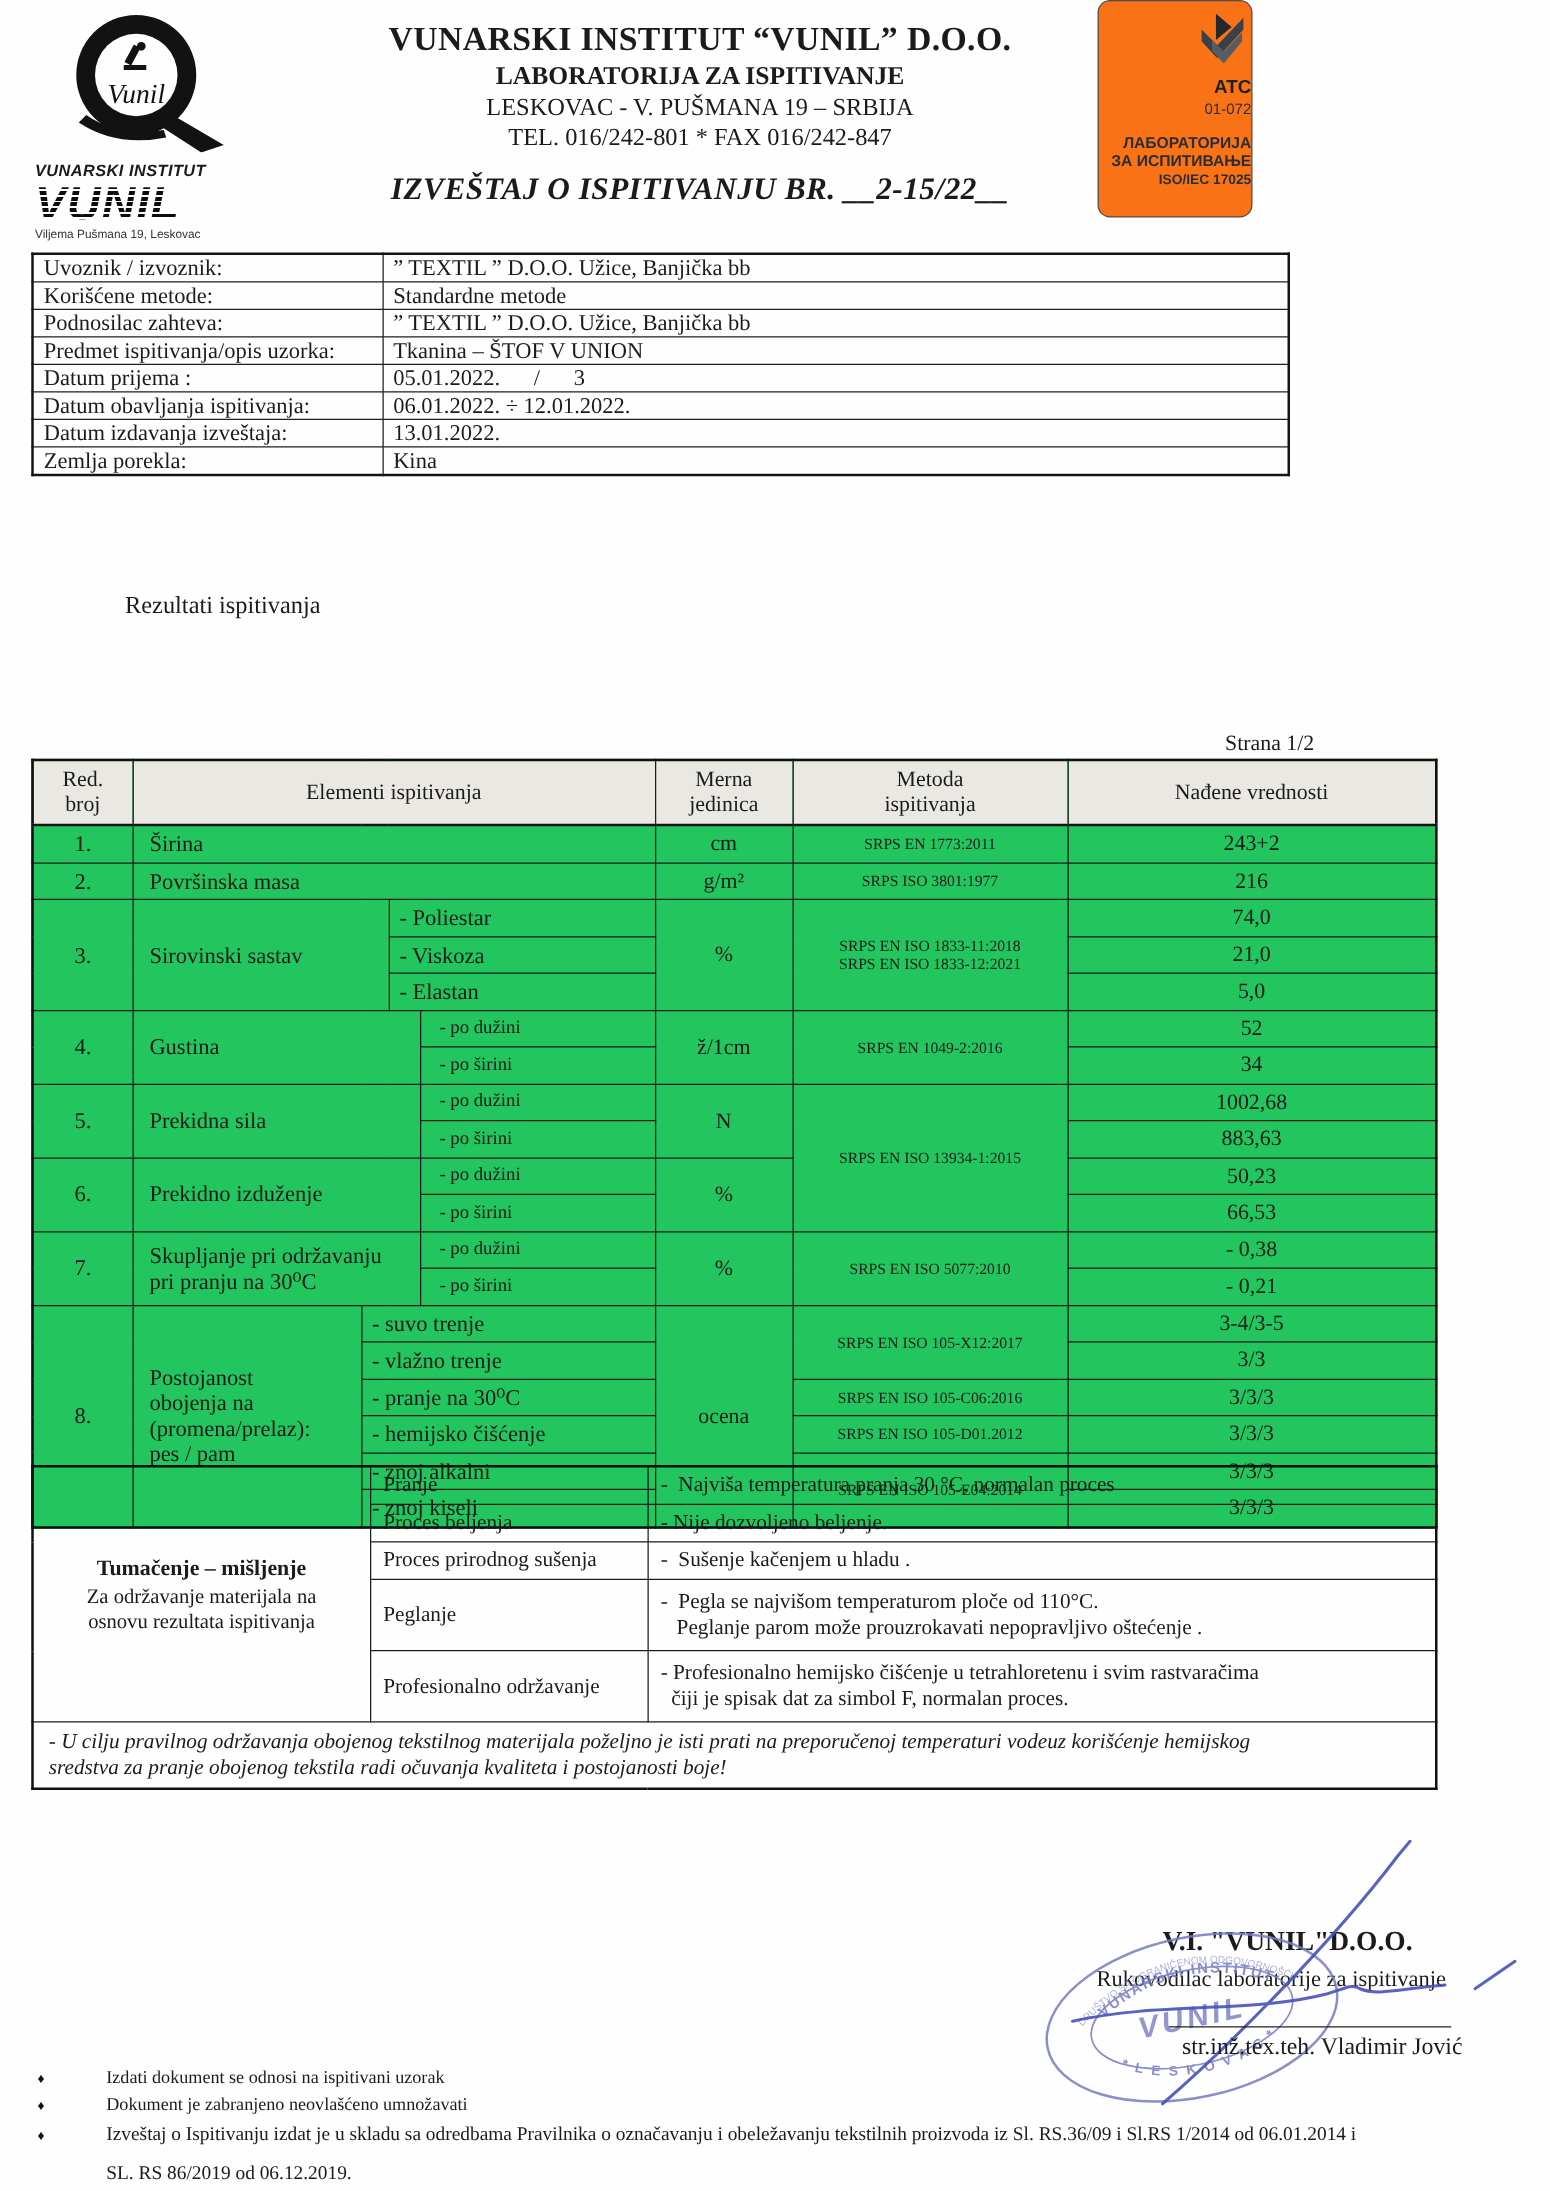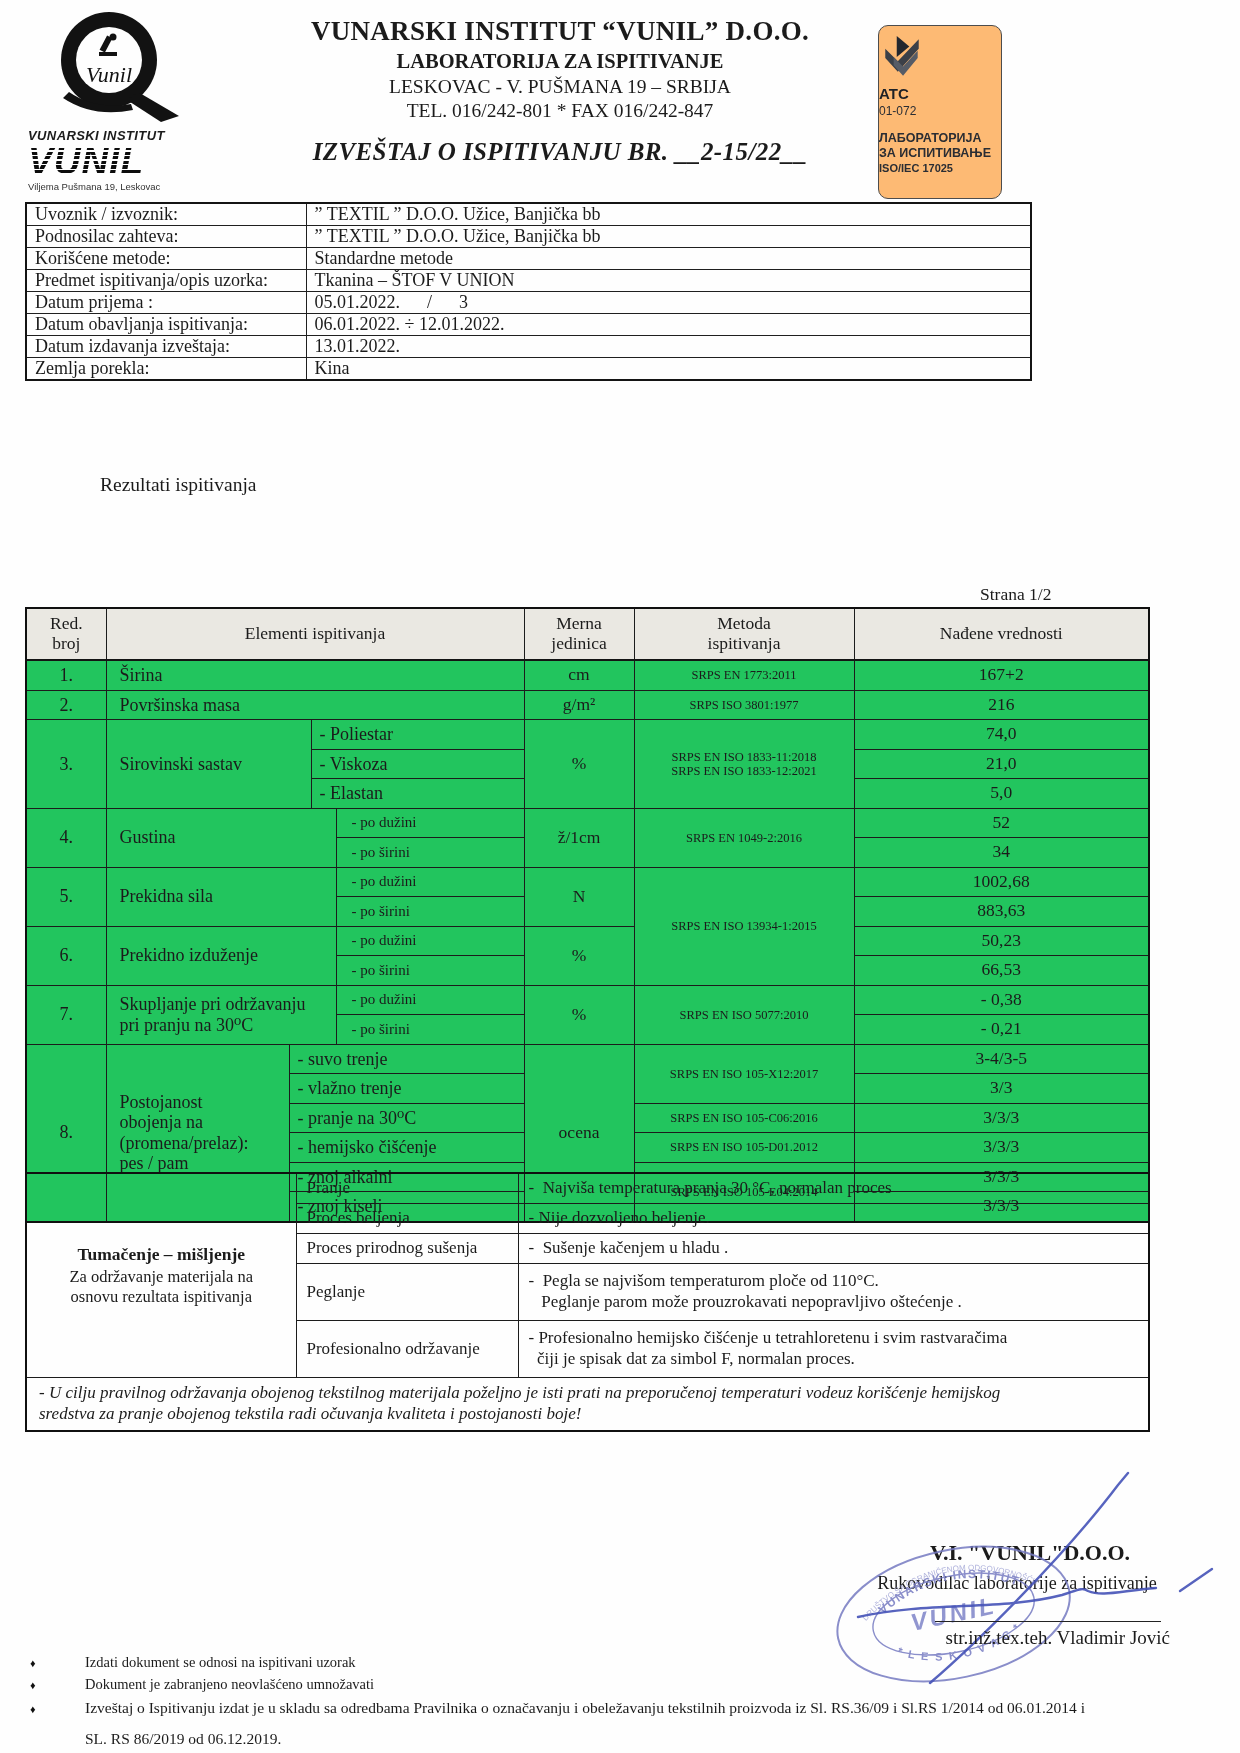--- a/index.html
+++ b/index.html
@@ -22,22 +22,22 @@
   }
   .logo-addr{font-family:"Liberation Sans","DejaVu Sans",sans-serif;font-size:9.5px;color:#333;
     text-align:left;margin-top:1px;}
   .hdr-center{left:250px;top:16px;width:620px;text-align:center;}
   .org{font-weight:bold;font-size:27px;letter-spacing:.3px;}
   .lab{font-weight:bold;font-size:20.5px;margin-top:3px;}
   .haddr{font-size:19.5px;margin-top:3px;}
   .htel{font-size:19.5px;margin-top:2px;}
   .rtitle{font-weight:bold;font-style:italic;font-size:25px;margin-top:16px;letter-spacing:.4px;}
 
-  .badge{left:878px;top:25px;width:122px;height:172px;border:1.6px solid #4d4d4d;border-radius:10px;
-    text-align:left;font-family:"Liberation Sans","DejaVu Sans",sans-serif;background:#fdba74;}
+  .badge{left:878px;top:0;width:122px;height:172px;border:1.6px solid #4d4d4d;border-radius:10px;
+    text-align:right;font-family:"Liberation Sans","DejaVu Sans",sans-serif;background:#f97316;}
   .badge .atc{font-weight:bold;font-size:15px;color:#1e2126;margin-top:1px;}
   .badge .num{font-size:12px;color:#2a2d33;margin-top:2px;}
   .badge .cyr{font-size:12.5px;color:#2a2d33;margin-top:1px;font-weight:bold;}
   .badge .cyr1{margin-top:13px;}
   .badge .iso{font-size:11px;color:#2a2d33;margin-top:2px;font-weight:bold;}
 
   
   table{border-collapse:collapse;table-layout:fixed;}
   .info{left:25px;top:202px;width:1005px;border:2.5px solid #141414;}
   .info td{border:1.5px solid #1f1f1f;height:21px;padding:0 8px;font-size:18px;
@@ -134,26 +134,26 @@
     <colgroup>
         <col style="width:280px">
         <col style="width:725px">
       </colgroup>
     <tbody>
       <tr>
         <td>Uvoznik / izvoznik:</td>
         <td>” TEXTIL ” D.O.O. Užice, Banjička bb</td>
         </tr>
       <tr>
+        <td>Korišćene metode:</td>
+        <td>Standardne metode</td>
+        </tr>
+      <tr>
         <td>Podnosilac zahteva:</td>
         <td>” TEXTIL ” D.O.O. Užice, Banjička bb</td>
-        </tr>
-      <tr>
-        <td>Korišćene metode:</td>
-        <td>Standardne metode</td>
         </tr>
       <tr>
         <td>Predmet ispitivanja/opis uzorka:</td>
         <td>Tkanina – ŠTOF V UNION</td>
         </tr>
       <tr>
         <td>Datum prijema :</td>
         <td>05.01.2022.      /      3</td>
         </tr>
       <tr>
@@ -196,21 +196,21 @@
 ispitivanja</th>
         <th>Nađene vrednosti</th>
       </tr>
     </thead>
     <tbody>
       <tr>
         <td class="c-no">1.</td>
         <td colspan="4" class="c-name">Širina</td>
         <td class="c-unit">cm</td>
         <td class="c-met">SRPS EN 1773:2011</td>
-        <td class="c-val">167+2</td>
+        <td class="c-val">243+2</td>
       </tr>
       <tr>
         <td class="c-no">2.</td>
         <td colspan="4" class="c-name">Površinska masa</td>
         <td class="c-unit">g/m²</td>
         <td class="c-met">SRPS ISO 3801:1977</td>
         <td class="c-val">216</td>
       </tr>
 
       <tr>

